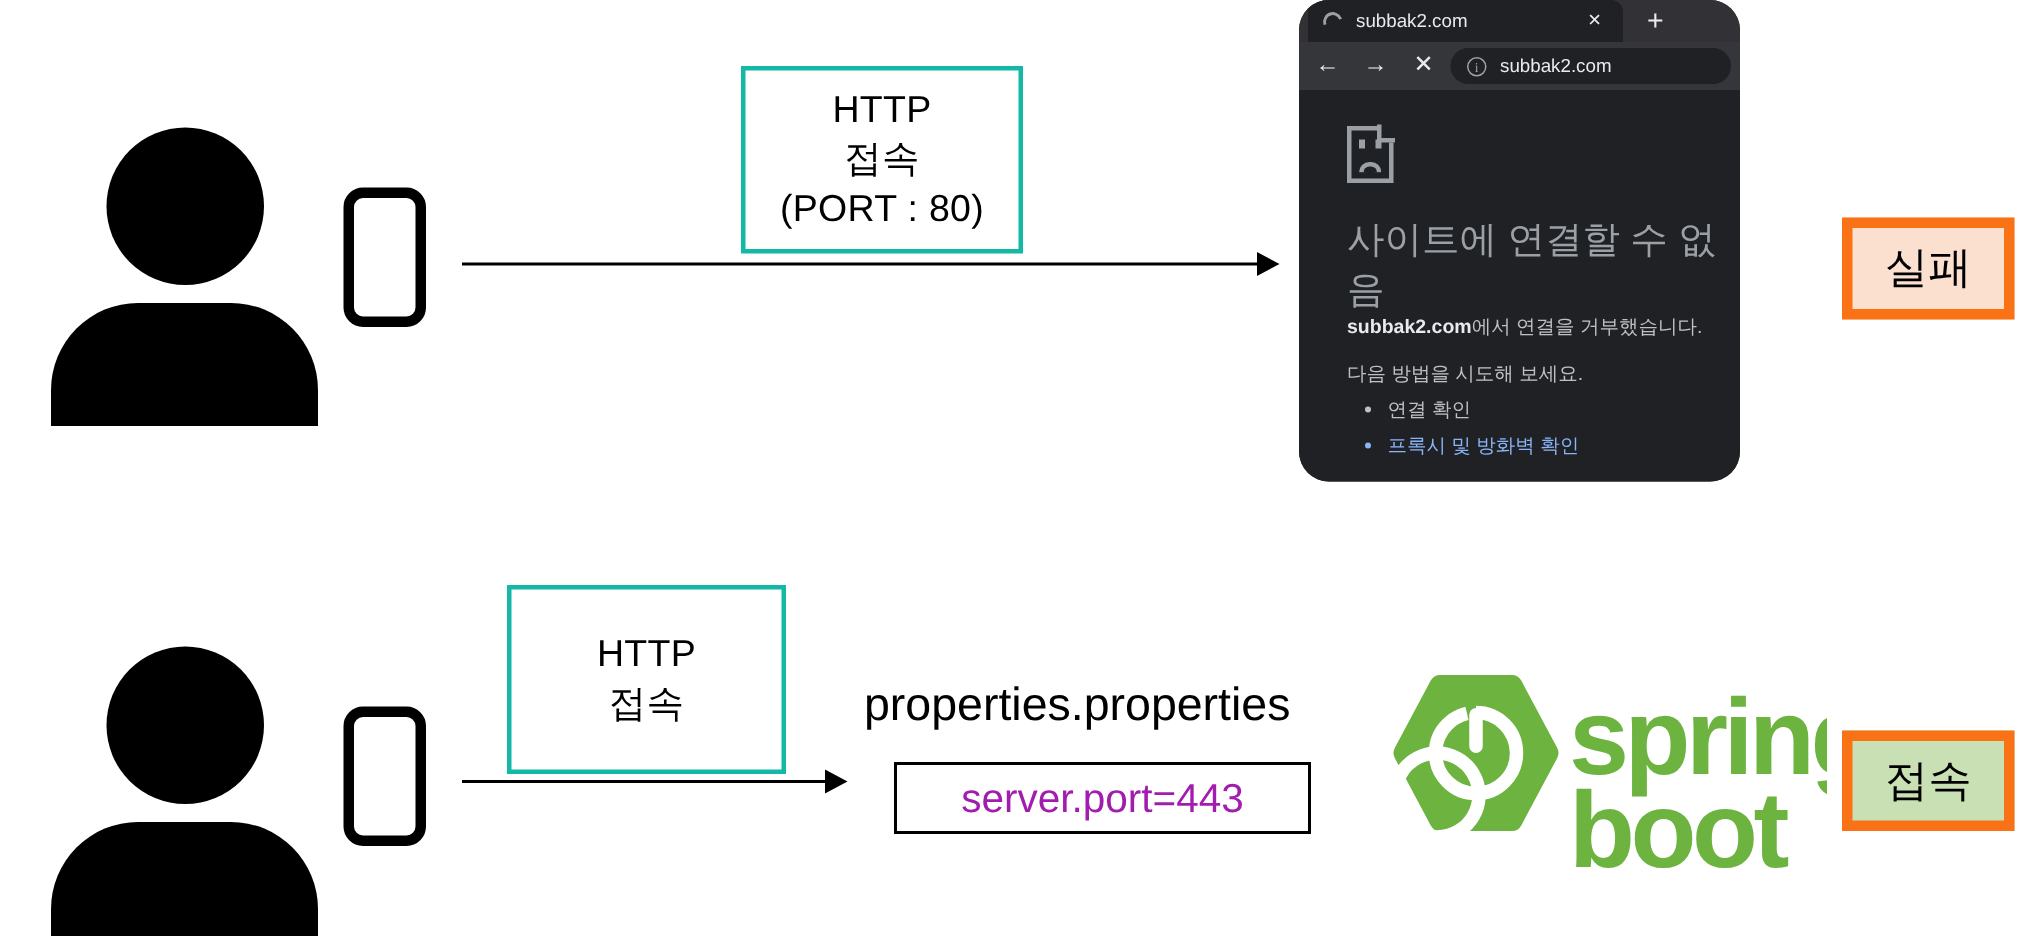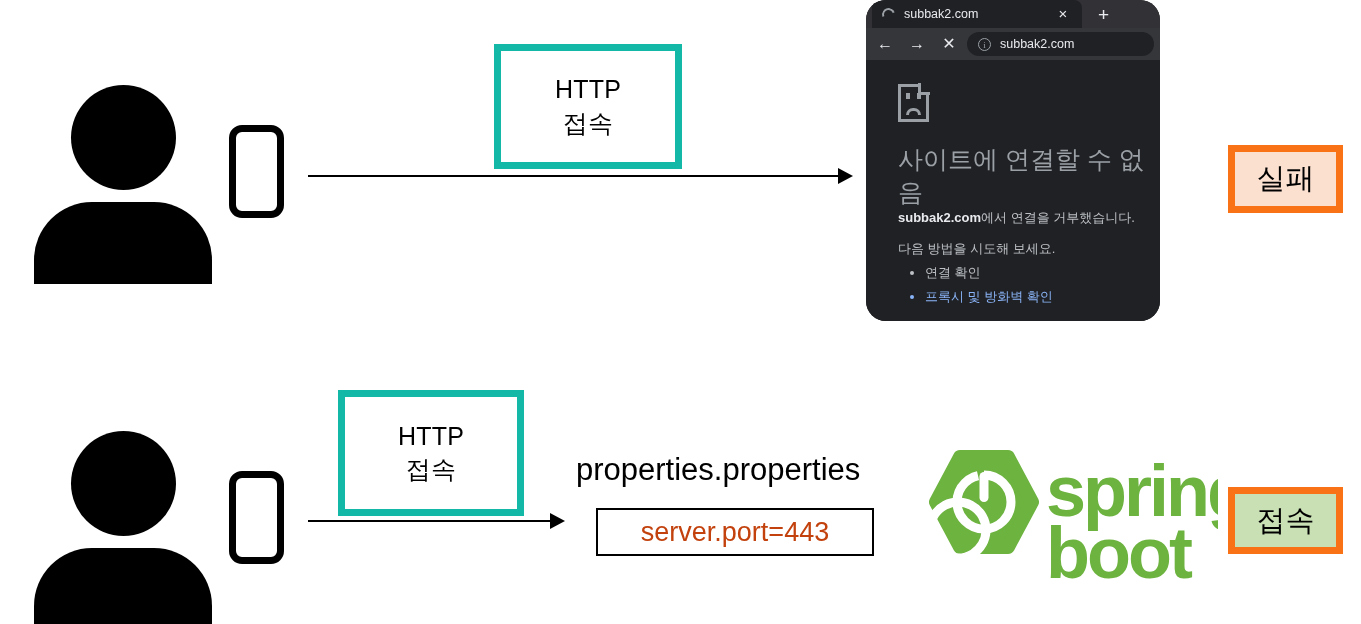--- a/index.html
+++ b/index.html
@@ -14,32 +14,32 @@
   .person-head{position:absolute;left:55px;top:3px;width:105px;height:105px;border-radius:50%;background:#000;}
   .person-body{position:absolute;left:18px;top:120px;width:178px;height:82px;background:#000;
       border-top-left-radius:58px;border-top-right-radius:58px;}
   .phone{position:absolute;left:213px;top:43px;width:55px;height:93px;border:7px solid #000;border-radius:13px;background:#fff;box-sizing:border-box;}
 
   
   .arrow-line{position:absolute;height:2px;background:#000;}
   .arrow-head{position:absolute;width:0;height:0;border-top:8px solid transparent;border-bottom:8px solid transparent;border-left:15px solid #000;}
 
   
-  .labelbox{position:absolute;border:7px solid #14b8a6;background:#fff;display:flex;flex-direction:column;
+  .labelbox{position:absolute;border:3px solid #14b8a6;background:#fff;display:flex;flex-direction:column;
      align-items:center;justify-content:center;box-sizing:border-box;}
   .labelbox span{display:block;font-size:25px;color:#000;line-height:1.33;letter-spacing:0.2px;}
 
   
   .badge{position:absolute;border:7px solid #f97316;box-sizing:border-box;display:flex;align-items:center;justify-content:center;}
   .badge span{font-size:29px;color:#000;}
 
   
   .prop-title{position:absolute;font-size:31px;color:#000;white-space:nowrap;}
   .prop-box{position:absolute;border:2px solid #000;background:#fff;display:flex;align-items:center;justify-content:center;box-sizing:border-box;}
-  .prop-box span{font-size:27px;color:#c2410c;}
+  .prop-box span{font-size:27px;color:#a21caf;}
 
   
   .springlogo{position:absolute;}
 
   
   .browser{position:absolute;overflow:hidden;background:#202124;}
   .tabstrip{position:relative;height:28px;background:#323236;}
   .tab{position:absolute;left:6px;top:0;width:210px;height:28px;background:#202124;
        border-top-left-radius:8px;border-top-right-radius:8px;display:flex;align-items:center;}
   .tab-spinner{width:13px;height:13px;margin-left:10px;border:2px solid transparent;border-top-color:#9aa0a6;
@@ -77,20 +77,21 @@
   <div class="person-body"></div>
   <div class="phone"></div>
 </div>
 
 <div class="arrow-line" style="left:308px;top:175px;width:535px;"></div>
 <div class="arrow-head" style="left:838px;top:168px;"></div>
 
 <div class="labelbox" style="left:494px;top:44px;width:188px;height:125px;">
   <span>HTTP</span>
   <span>접속</span>
+  <span>(PORT : 80)</span>
 </div>
 
 <div class="browser" style="left:866px;top:0;width:294px;height:321px;border-radius:20px;">
 
   <div class="tabstrip">
     <div class="tab">
       <div class="tab-spinner"></div>
       <div class="tab-title">subbak2.com</div>
       <div class="tab-close">×</div>
     </div>

